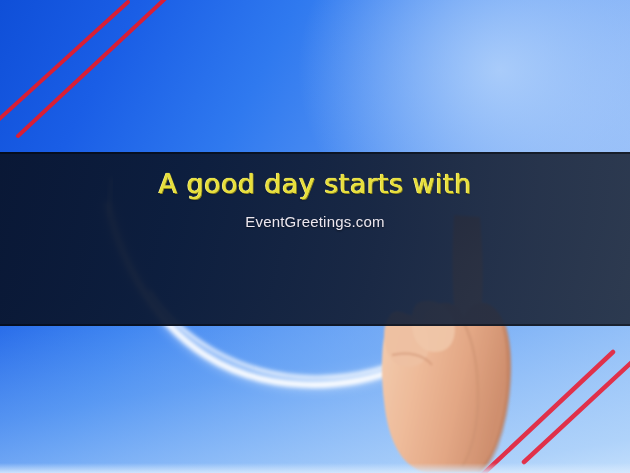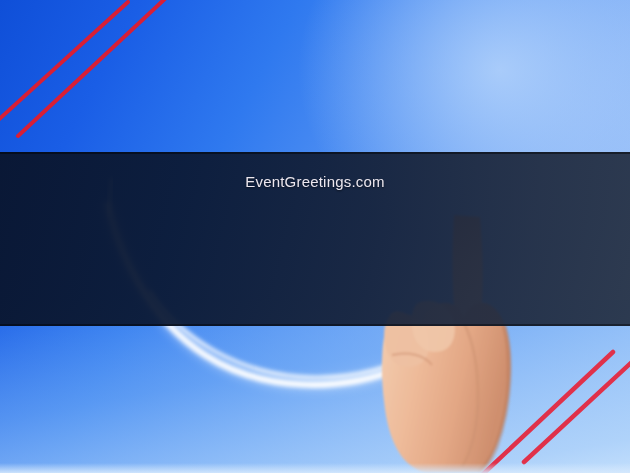--- a/index.html
+++ b/index.html
@@ -215,20 +215,21 @@
 
       <path d="M136,120 C144,148 144,198 128,242 C122,256 116,264 110,268" fill="none" stroke="#b87b5c" stroke-opacity="0.45" stroke-width="5"></path>
     </g>
   </svg>
 
   <div class="banner">
     <div class="banner-top-line"></div>
     <div class="banner-bottom-line"></div>
 
     <div class="banner-text">
+      <div class="quote-line">A good day starts with</div>
       <div class="site-credit">EventGreetings.com</div>
     </div>
   </div>
 
   <svg class="red-lines" width="630" height="473" viewBox="0 0 630 473">
 
     <g>
       <line x1="-4" y1="122" x2="128" y2="2" stroke="#d81f36" stroke-width="4" stroke-linecap="round"></line>
       <line x1="18" y1="136" x2="168" y2="-4" stroke="#d81f36" stroke-width="4" stroke-linecap="round"></line>
     </g>

